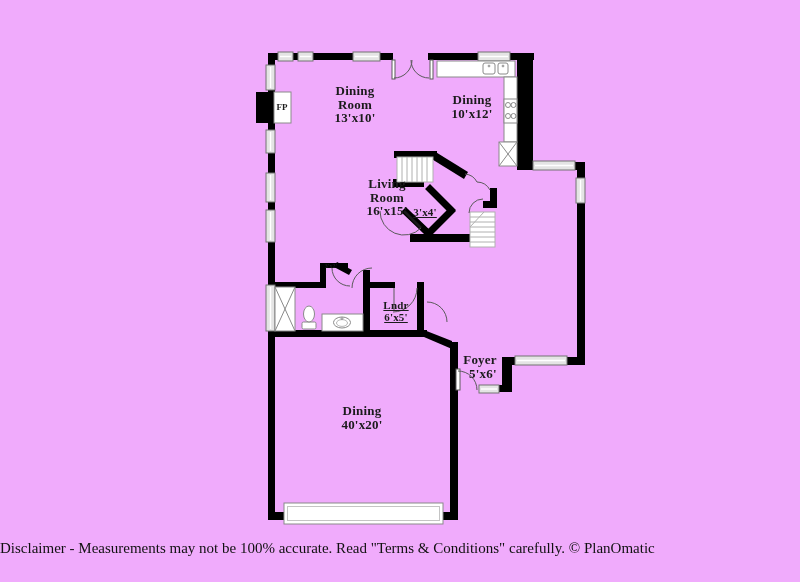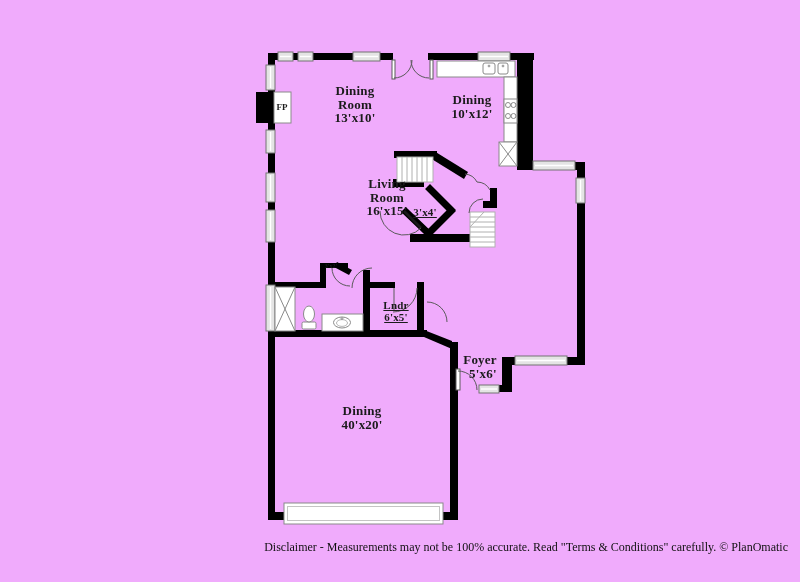--- a/index.html
+++ b/index.html
@@ -9,22 +9,22 @@
   .room-label{
     position:absolute;transform:translate(-50%,-50%);
     text-align:center;font-weight:700;color:#1b1b1b;
     font-size:13px;line-height:13.5px;letter-spacing:.2px;white-space:nowrap;
   }
   .room-label span{display:block;}
   .label-sm{font-size:11px;line-height:12px;text-decoration:underline;}
   .label-fp{font-size:9px;line-height:9px;letter-spacing:0;}
   .label-tiny{font-size:6px;line-height:6px;letter-spacing:0;}
   #disclaimer{
-    position:absolute;left:0;right:12px;top:540px;text-align:right;
-    font-size:12px;color:#111111;font-family:"Liberation Serif",serif;
+    position:absolute;left:0;right:12px;top:540px;text-align:left;
+    font-size:15px;color:#111111;font-family:"Liberation Serif",serif;
   }
 </style>
 </head>
 <body>
 
 <div id="stage">
 
 <svg id="plan-svg" width="800" height="582" viewBox="0 0 800 582">
 
   <g fill="#000000">

